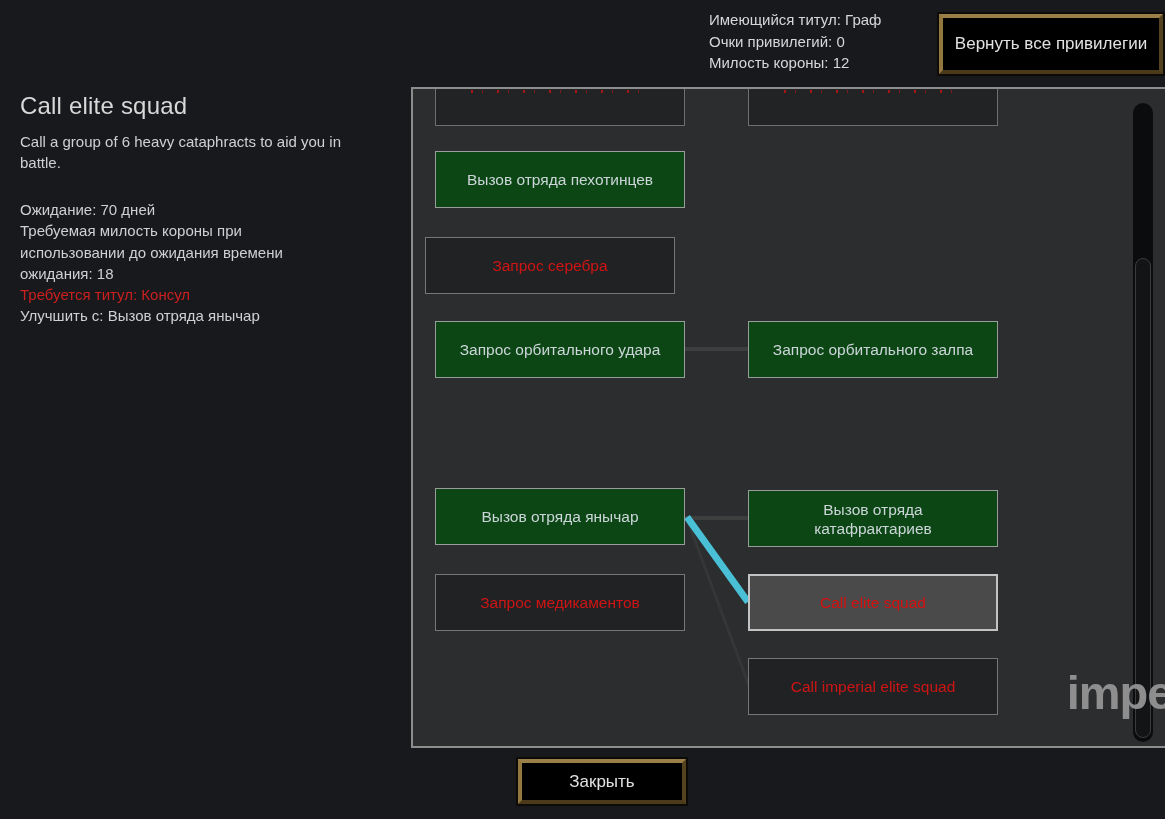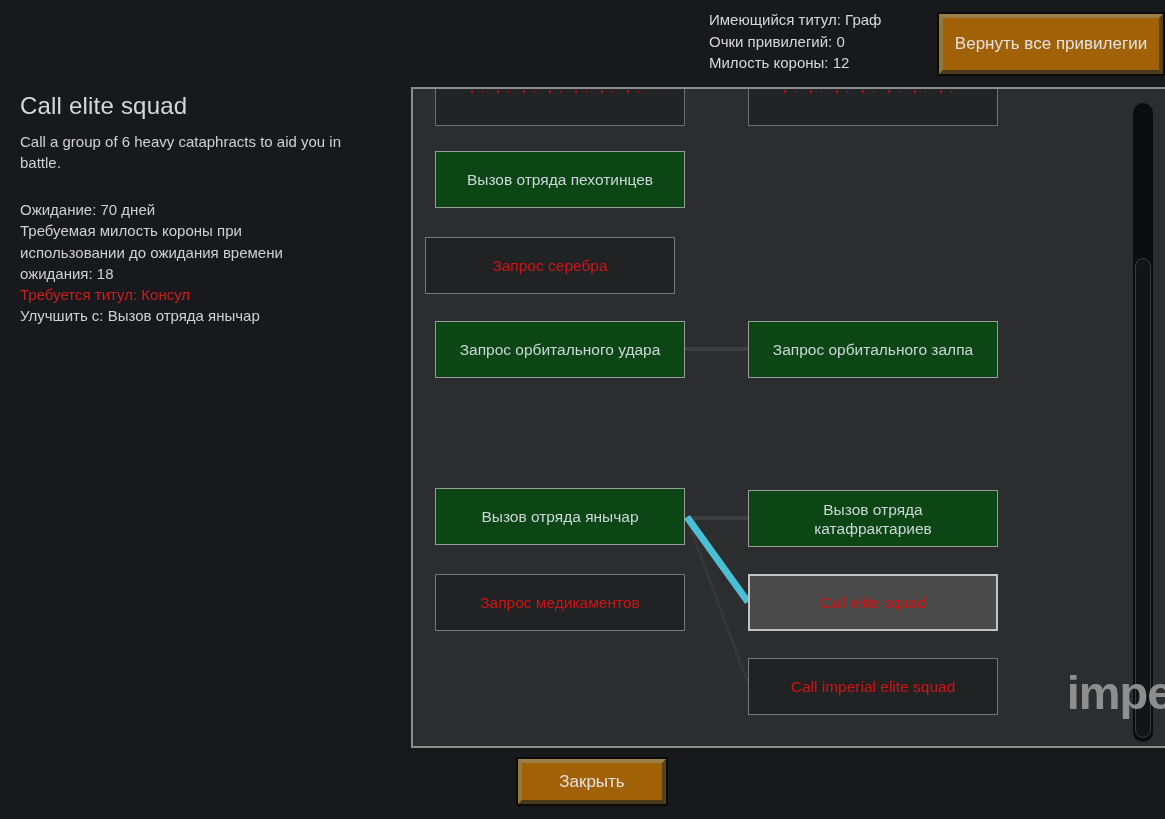--- a/index.html
+++ b/index.html
@@ -13,34 +13,34 @@
   }
   .screen { position: absolute; inset: 0; }
 
   
   .header-info {
     position: absolute; left: 709px; top: 9px;
     font-size: 15px; line-height: 21.5px; color: #d6d7d9;
   }
   .rw-btn {
     position: absolute;
-    background: #a16207;
+    background: #000000;
     border-top: 4px solid #9a7f48;
     border-left: 4px solid #92773f;
     border-bottom: 4px solid #4b3a19;
     border-right: 4px solid #554320;
     outline: 2px solid #0d0b07;
     color: #e2e2e2;
     font-family: "Liberation Sans", sans-serif;
     font-size: 17px;
     cursor: pointer;
     display: flex; align-items: center; justify-content: center;
   }
   .return-btn { left: 939px; top: 14px; width: 224px; height: 60px; }
-  .close-btn  { left: 518px; top: 759px; width: 148px; height: 45px; font-size: 17px; }
+  .close-btn  { left: 518px; top: 759px; width: 168px; height: 45px; font-size: 17px; }
 
   
   .detail-panel { position: absolute; left: 20px; top: 92px; width: 372px; }
   .detail-title { font-size: 24px; font-weight: 400; color: #d8d8d8; letter-spacing: 0.2px; }
   .detail-desc  { margin-top: 11px; font-size: 15px; line-height: 21px; color: #cfd0d2; width: 356px; }
   .detail-stats { margin-top: 26px; font-size: 15px; line-height: 21.3px; color: #cfd0d2; }
   .detail-stats .red { color: #cc1f1f; }
 
   
   .tree-panel {

